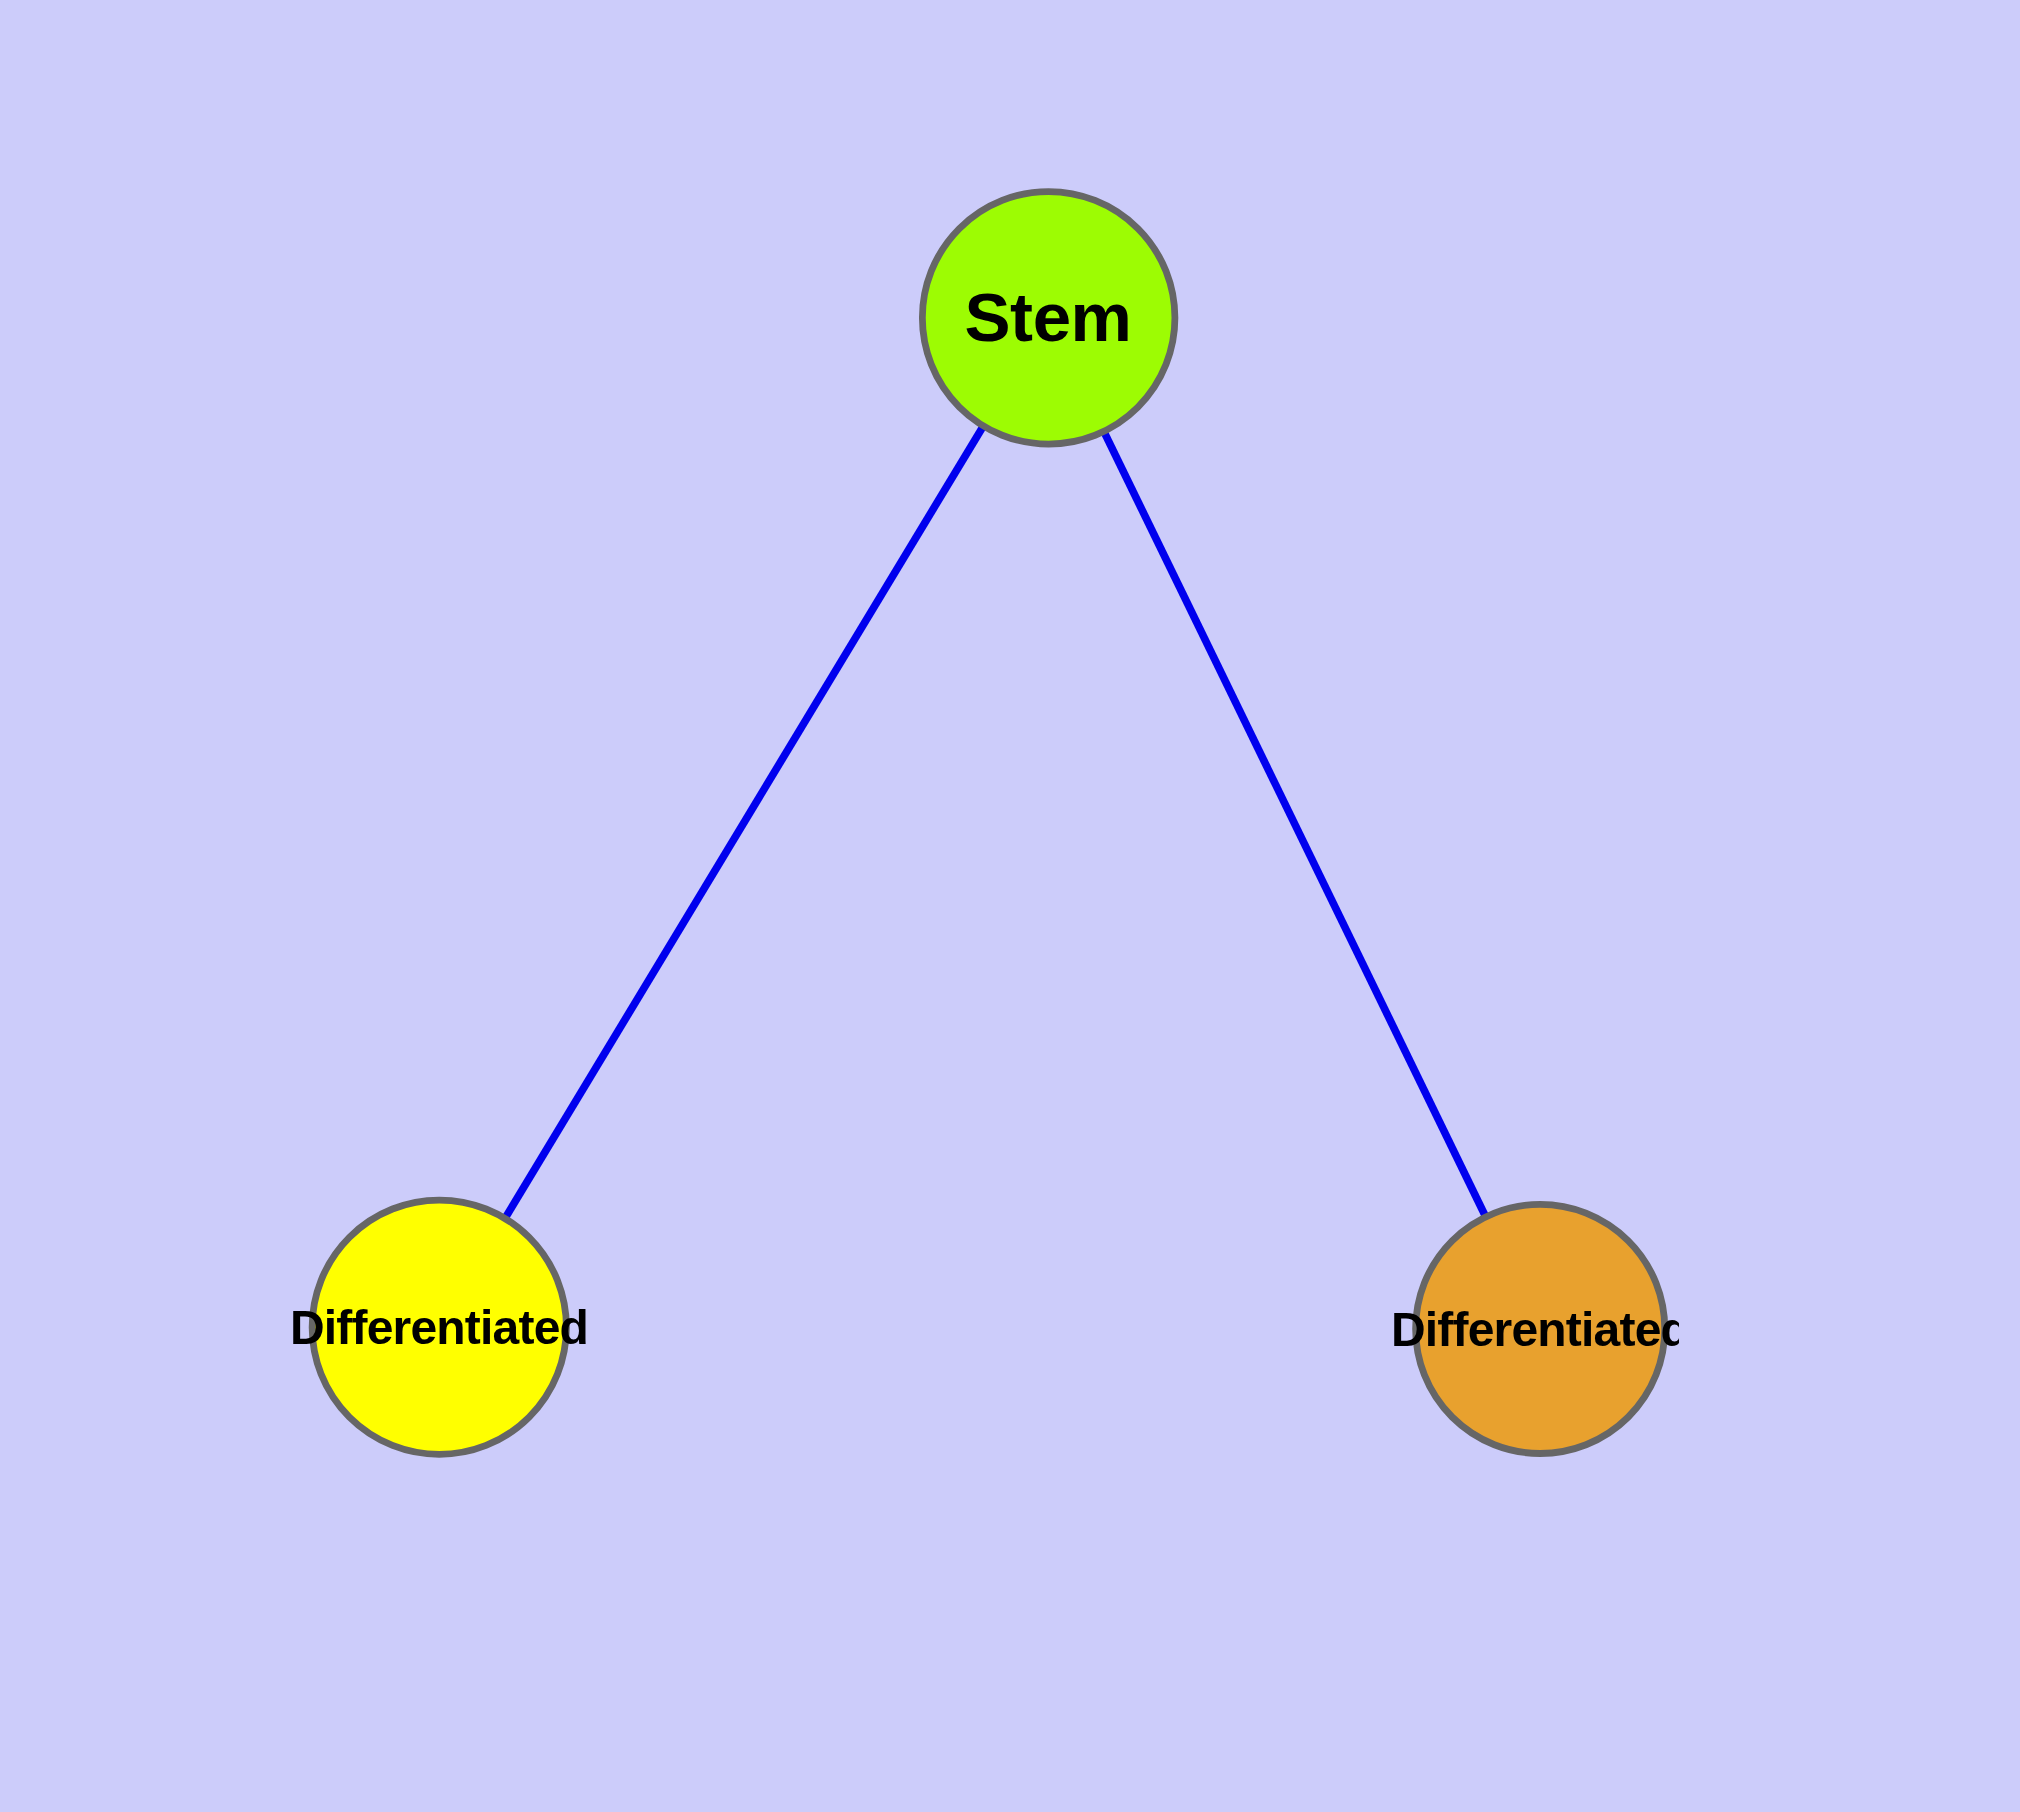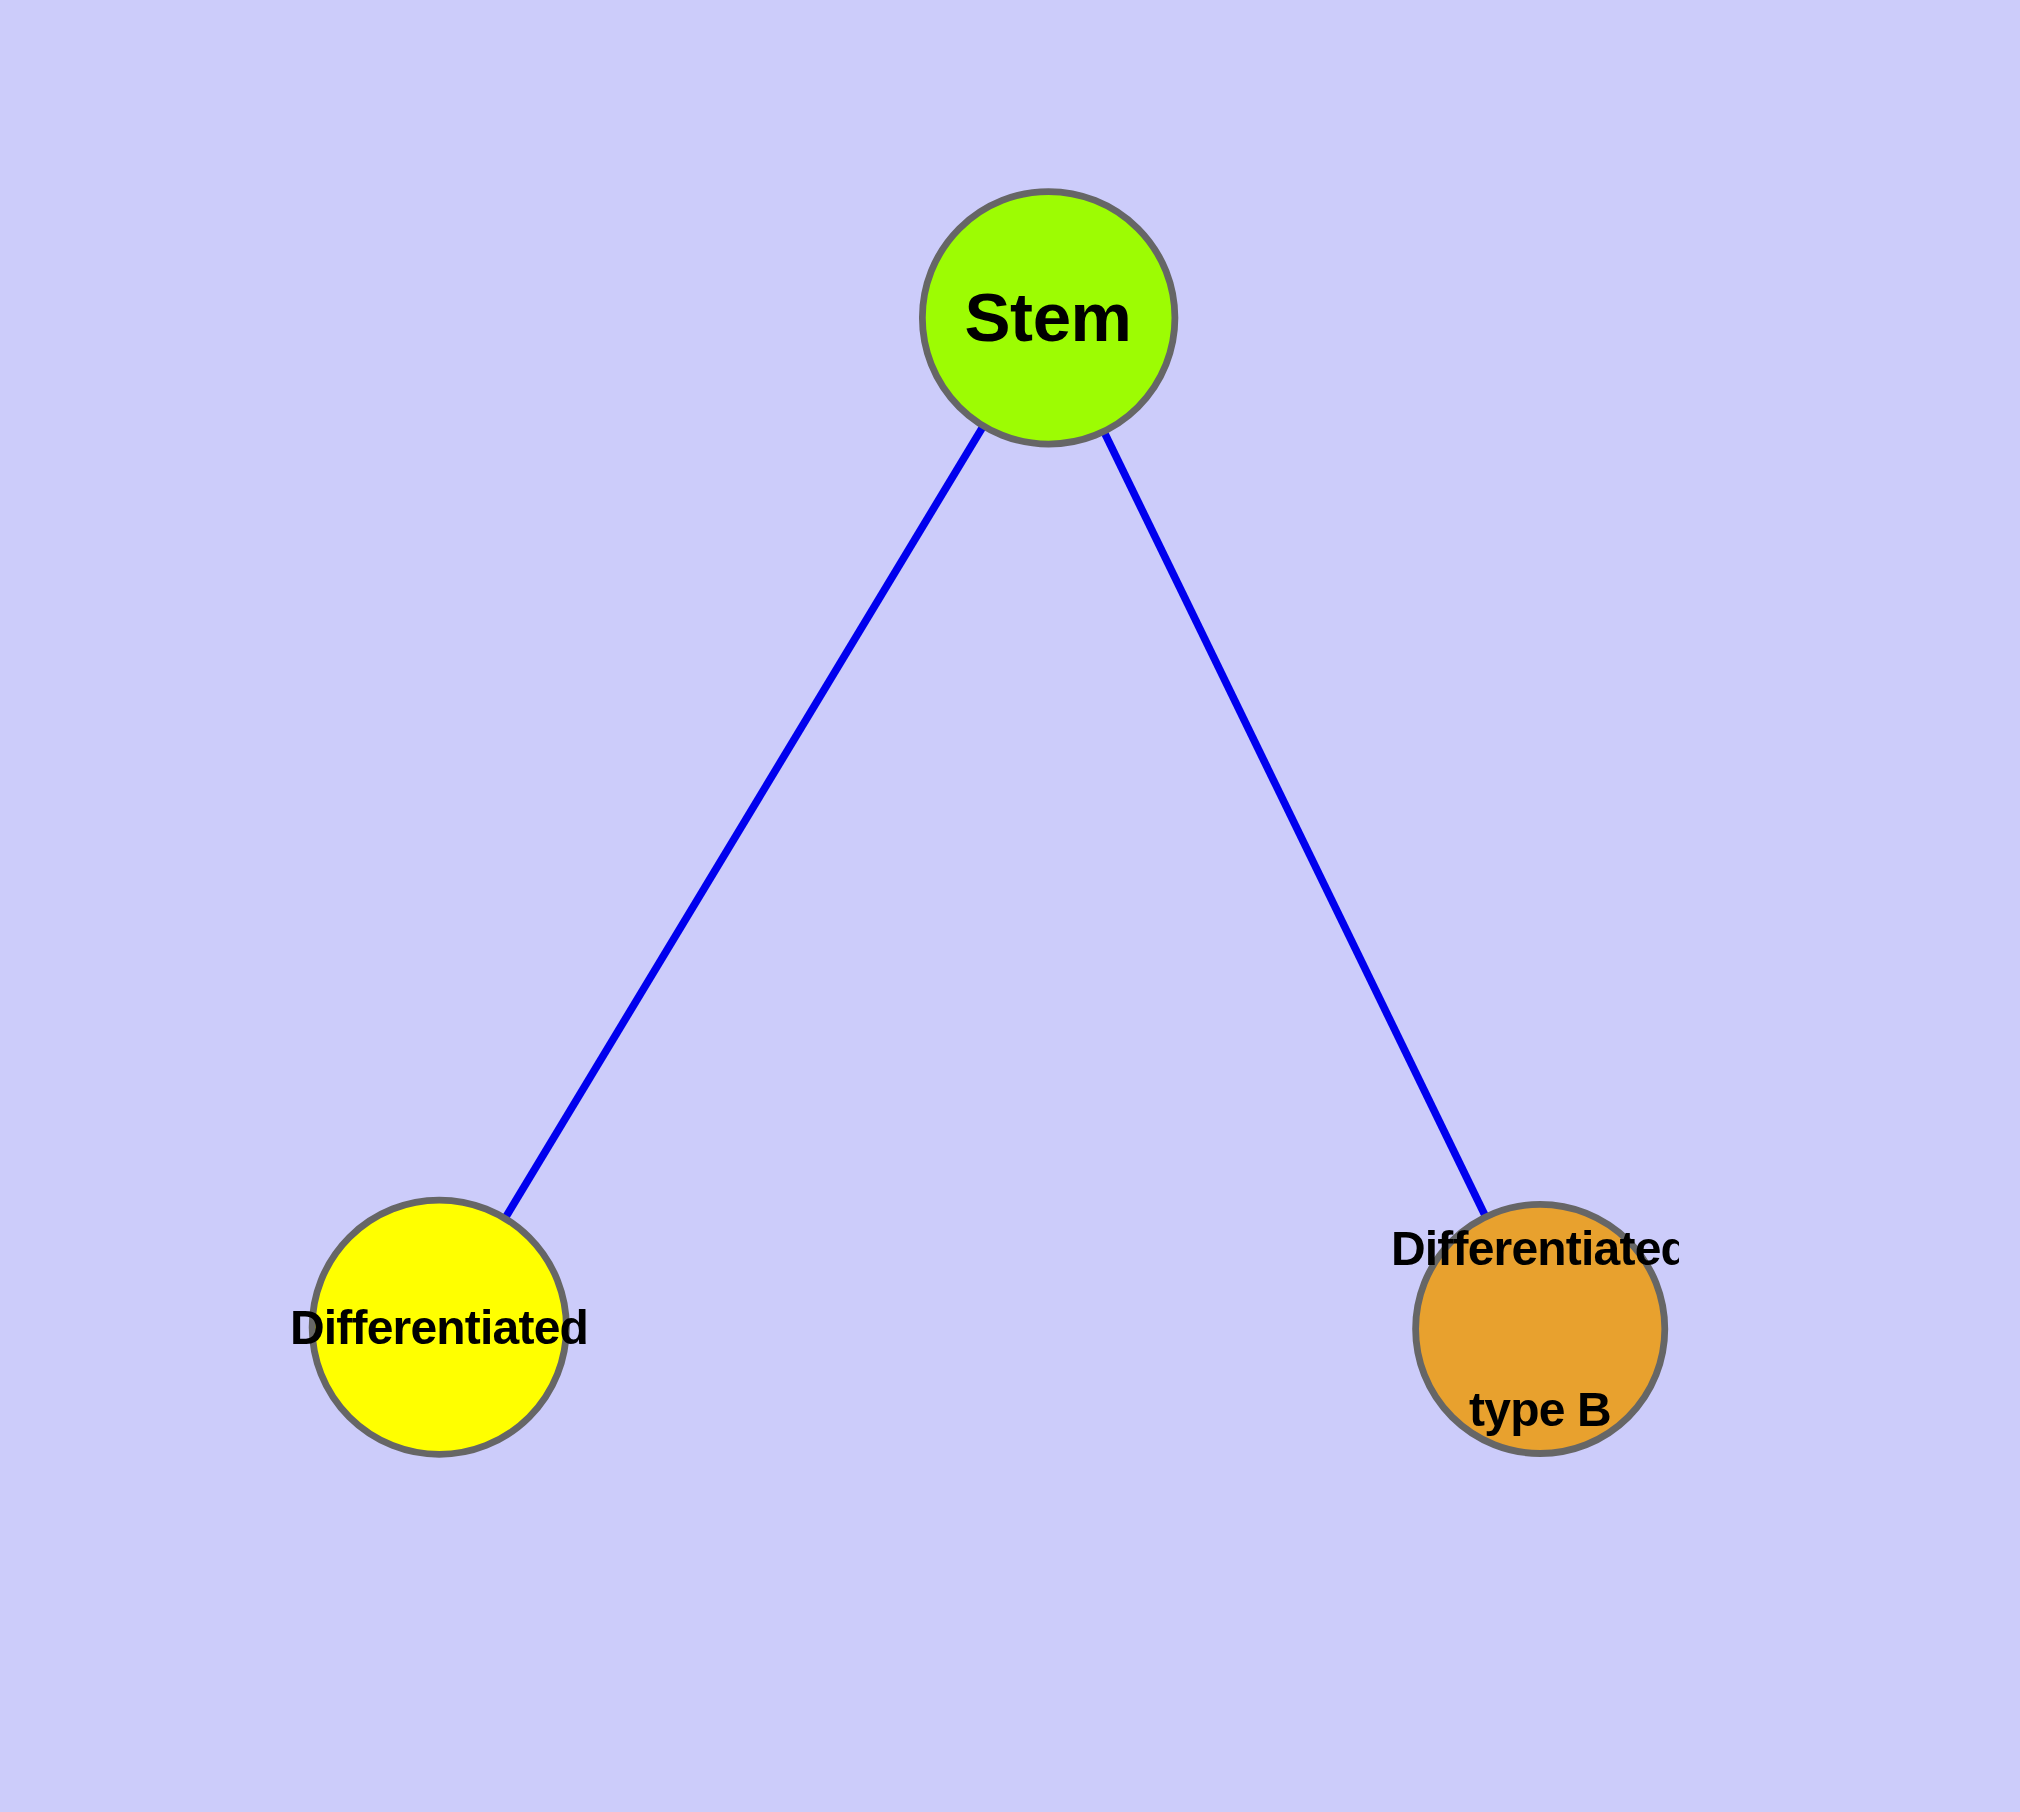--- a/index.html
+++ b/index.html
@@ -63,17 +63,16 @@
   </svg>
 
   <div class="node-label label-stem" style="left:1048px; top:318px;">Stem</div>
 
   <div class="node-label label-diff" style="left:439px; top:1327px;">
     <div>Differentiated</div>
   </div>
 
   <div class="node-label label-diff" style="left:1540px; top:1329px;">
     <div>Differentiated</div>
-    <div>type B</div>
   </div>
 
 </div>
 
 
 </body></html>

